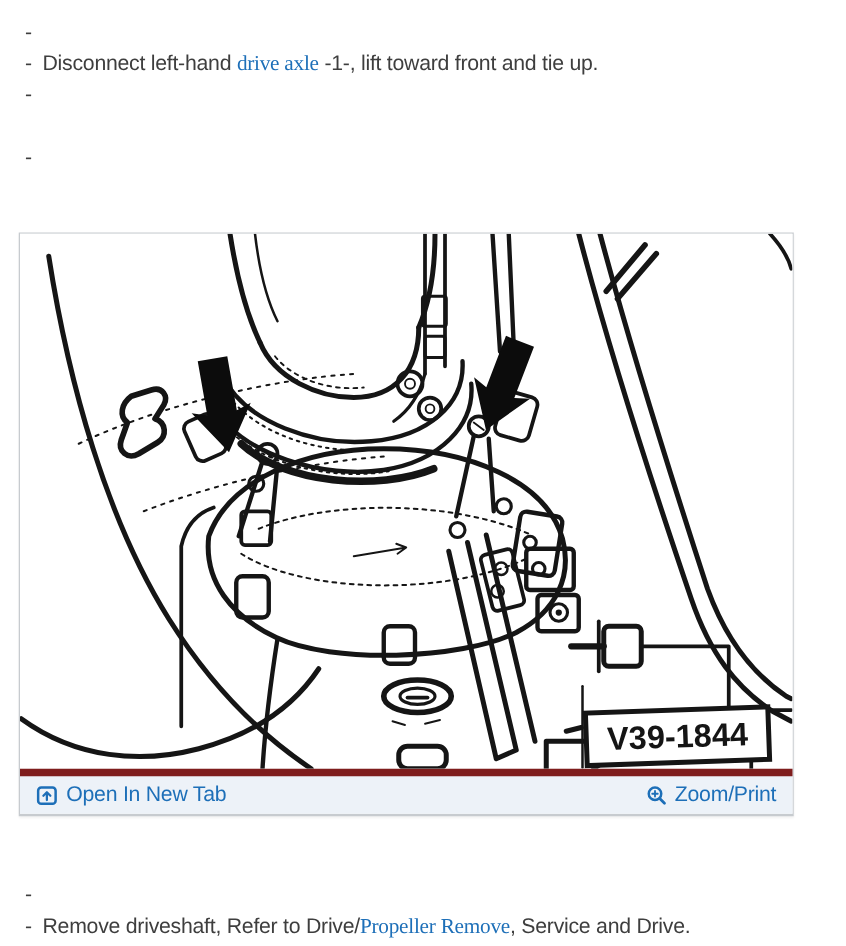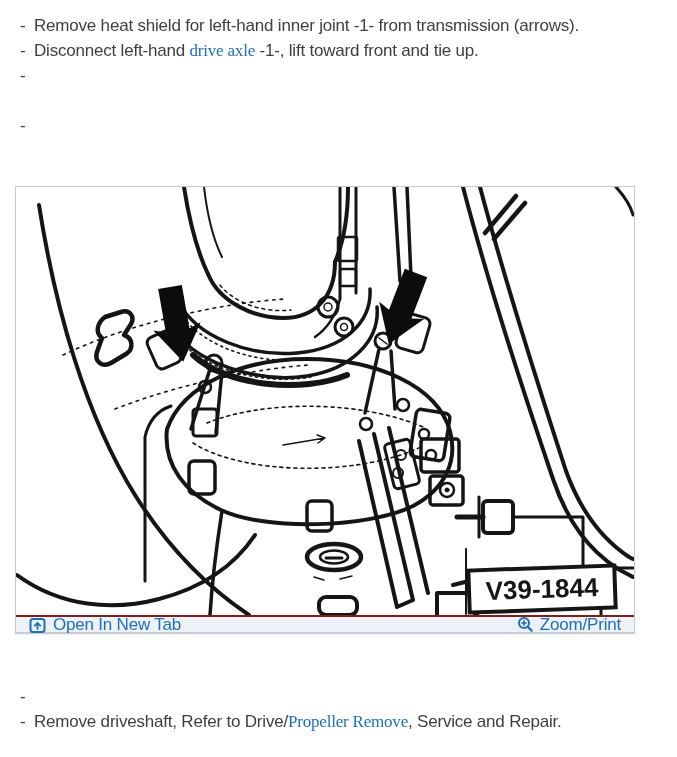--- a/index.html
+++ b/index.html
@@ -29,40 +29,39 @@
   .figure-panel{
     width:620px;margin:48px 0 0 15px;
     border:1px solid var(--panel-border);
     border-bottom-width:2px;
     background:#ffffff;
     box-shadow:0 1px 2px rgba(0,0,0,0.06);
   }
   .figure-canvas{width:100%;height:428px;background:#ffffff;overflow:hidden;}
   .figure-canvas svg{display:block;}
   .figure-footer{
-    height:17px;background:var(--footer-bg);
+    height:36px;background:var(--footer-bg);
     display:flex;align-items:center;justify-content:space-between;
-    padding:0 13px;border-top:2px solid #7f1d1d;
+    padding:0 13px;border-top:6px solid #7f1d1d;
   }
   .figure-footer a{
     display:inline-flex;align-items:center;gap:6px;
     color:var(--link);font-size:17px;text-decoration:none;cursor:pointer;
     letter-spacing:-0.2px;
   }
   .ficon{flex:0 0 auto;}
 </style>
 </head>
 <body>
 
 <div class="page">
 
   <ul class="instr top">
       <li>
         <span class="dash">-</span>
-        <span><span>Remove heat shield for left-hand inner joint -1- from transmission (arrows).</span></span>
       </li>
       <li>
         <span class="dash">-</span>
         <span><span>Disconnect left-hand </span><a class="inline-link">drive axle</a><span> -1-, lift toward front and tie up.</span></span>
       </li>
       <li>
         <span class="dash">-</span>
       </li>
       <li class="spaced">
         <span class="dash">-</span>
@@ -194,17 +193,17 @@
       </a>
     </div>
   </div>
 
   <ul class="instr bottom">
       <li>
         <span class="dash">-</span>
       </li>
       <li>
         <span class="dash">-</span>
-        <span><span>Remove driveshaft, Refer to Drive/</span><a class="inline-link">Propeller Remove</a><span>, Service and Repair.</span></span>
+        <span><span>Remove driveshaft, Refer to Drive/</span><a class="inline-link">Propeller Remove</a><span>, Service and Drive.</span></span>
       </li>
     </ul>
 
 </div>
 
 </body></html>

